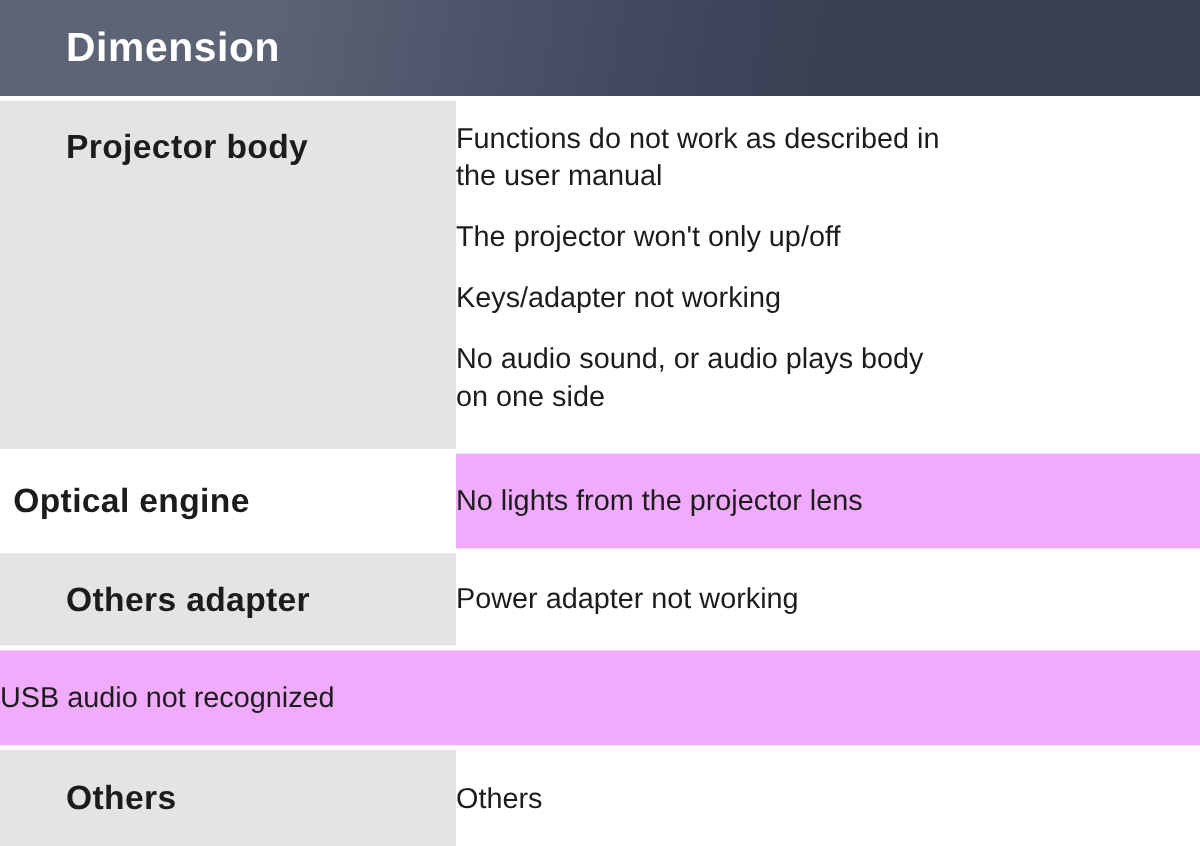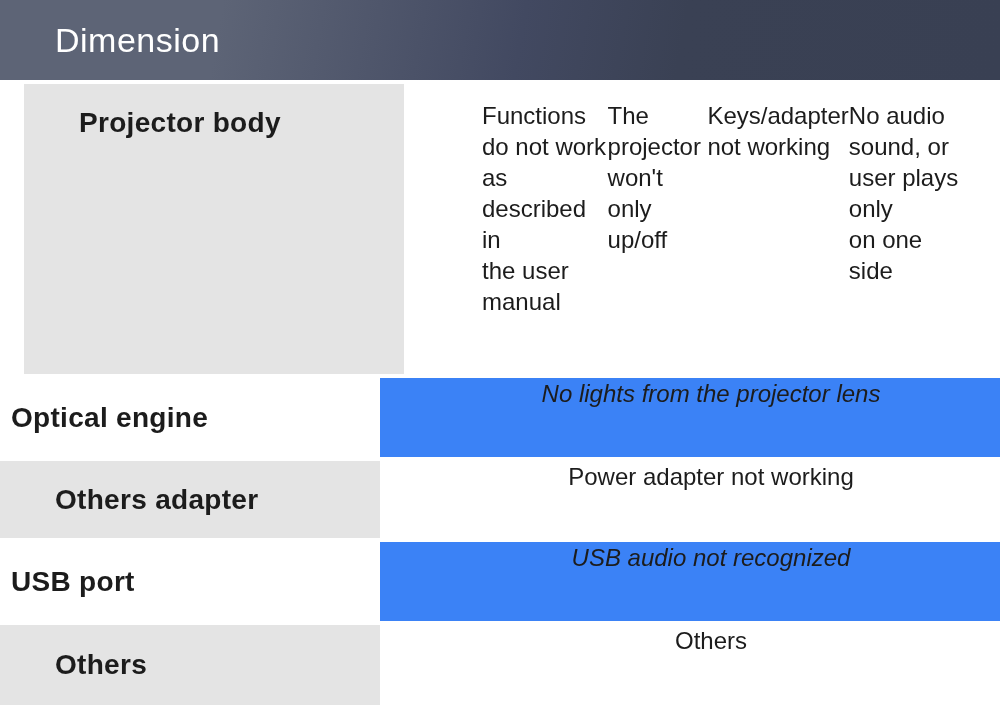--- a/index.html
+++ b/index.html
@@ -18,59 +18,59 @@
   }
   
   .header-row {
     height: 80px; flex: 0 0 80px;
     display: flex;
     background: linear-gradient(100deg, #5d6476 0%, #5d6476 22%, #424961 52%, #3a4154 68%, #394053 100%);
   }
   .h-cell {
     display: flex; align-items: center;
     color: #ffffff;
-    font-size: 34px; font-weight: 400;
+    font-size: 34px; font-weight: 700;
     letter-spacing: 0.5px;
   }
   .h-cell.left  { width: 380px; flex: 0 0 380px; padding-left: 55px; box-sizing: border-box; }
   .h-cell.right { flex: 1; padding-left: 78px; box-sizing: border-box; }
   
   .row { display: flex; }
-  .row-1 { flex: 0 0 290px; height: 290px; margin-left: 24px; }
+  .row-1 { flex: 0 0 290px; height: 290px; }
   .row-2 { flex: 0 0 79px;  height: 79px; }
   .row-3 { flex: 0 0 77px;  height: 77px; }
   .row-4 { flex: 0 0 79px;  height: 79px; }
   .row-5 { flex: 1 1 auto; }
   .dim-cell {
     width: 380px; flex: 0 0 380px;
     padding-left: 55px; padding-right: 20px;
     box-sizing: border-box;
     font-size: 28px; font-weight: 700;
     letter-spacing: 0.3px;
     display: flex; align-items: center;
     line-height: 1.2;
   }
   .def-cell {
     flex: 1;
-    padding-left: 78px; padding-right: 36px;
+    padding-right: 36px;
     box-sizing: border-box;
     font-size: 24px; font-weight: 400;
-    display: flex; flex-direction: row; justify-content: center;
+    display: flex; flex-direction: column; justify-content: center;
   }
   .def-cell p {
     margin: 0;
     line-height: 31px;
     white-space: pre-line;
     max-width: 505px;
   }
   
   .row-a .dim-cell { background: #e4e4e4; }
   .row-a .def-cell { background: #ffffff; }
   .row-b .dim-cell { background: #ffffff; padding-left: 11px; }
-  .row-b .def-cell { background: #3b82f6; font-style: italic; }
+  .row-b .def-cell { background: #f0abfc; }
   
   .row-1 .dim-cell { align-items: flex-start; padding-top: 22px; }
   .row-1 .def-cell { justify-content: flex-start; padding-top: 16px; }
   .row-1 .def-cell p { margin-bottom: 20px; }
 </style>
 </head>
 <body>
 
 <div class="table">
 
@@ -78,41 +78,40 @@
     <div class="h-cell left">Dimension</div>
   </div>
 
   <div class="row row-1 row-a">
     <div class="dim-cell">Projector body</div>
     <div class="def-cell">
       <p>Functions do not work as described in
 the user manual</p>
       <p>The projector won't only up/off</p>
       <p>Keys/adapter not working</p>
-      <p>No audio sound, or user plays only
+      <p>No audio sound, or audio plays body
 on one side</p>
     </div>
   </div>
 
   <div class="row row-2 row-b">
     <div class="dim-cell">Optical engine</div>
     <div class="def-cell">
       <p>No lights from the projector lens</p>
     </div>
   </div>
 
   <div class="row row-3 row-a">
     <div class="dim-cell">Others adapter</div>
     <div class="def-cell">
       <p>Power adapter not working</p>
     </div>
   </div>
 
   <div class="row row-4 row-b">
-    <div class="dim-cell">USB port</div>
     <div class="def-cell">
       <p>USB audio not recognized</p>
     </div>
   </div>
 
   <div class="row row-5 row-a">
     <div class="dim-cell">Others</div>
     <div class="def-cell">
       <p>Others</p>
     </div>

